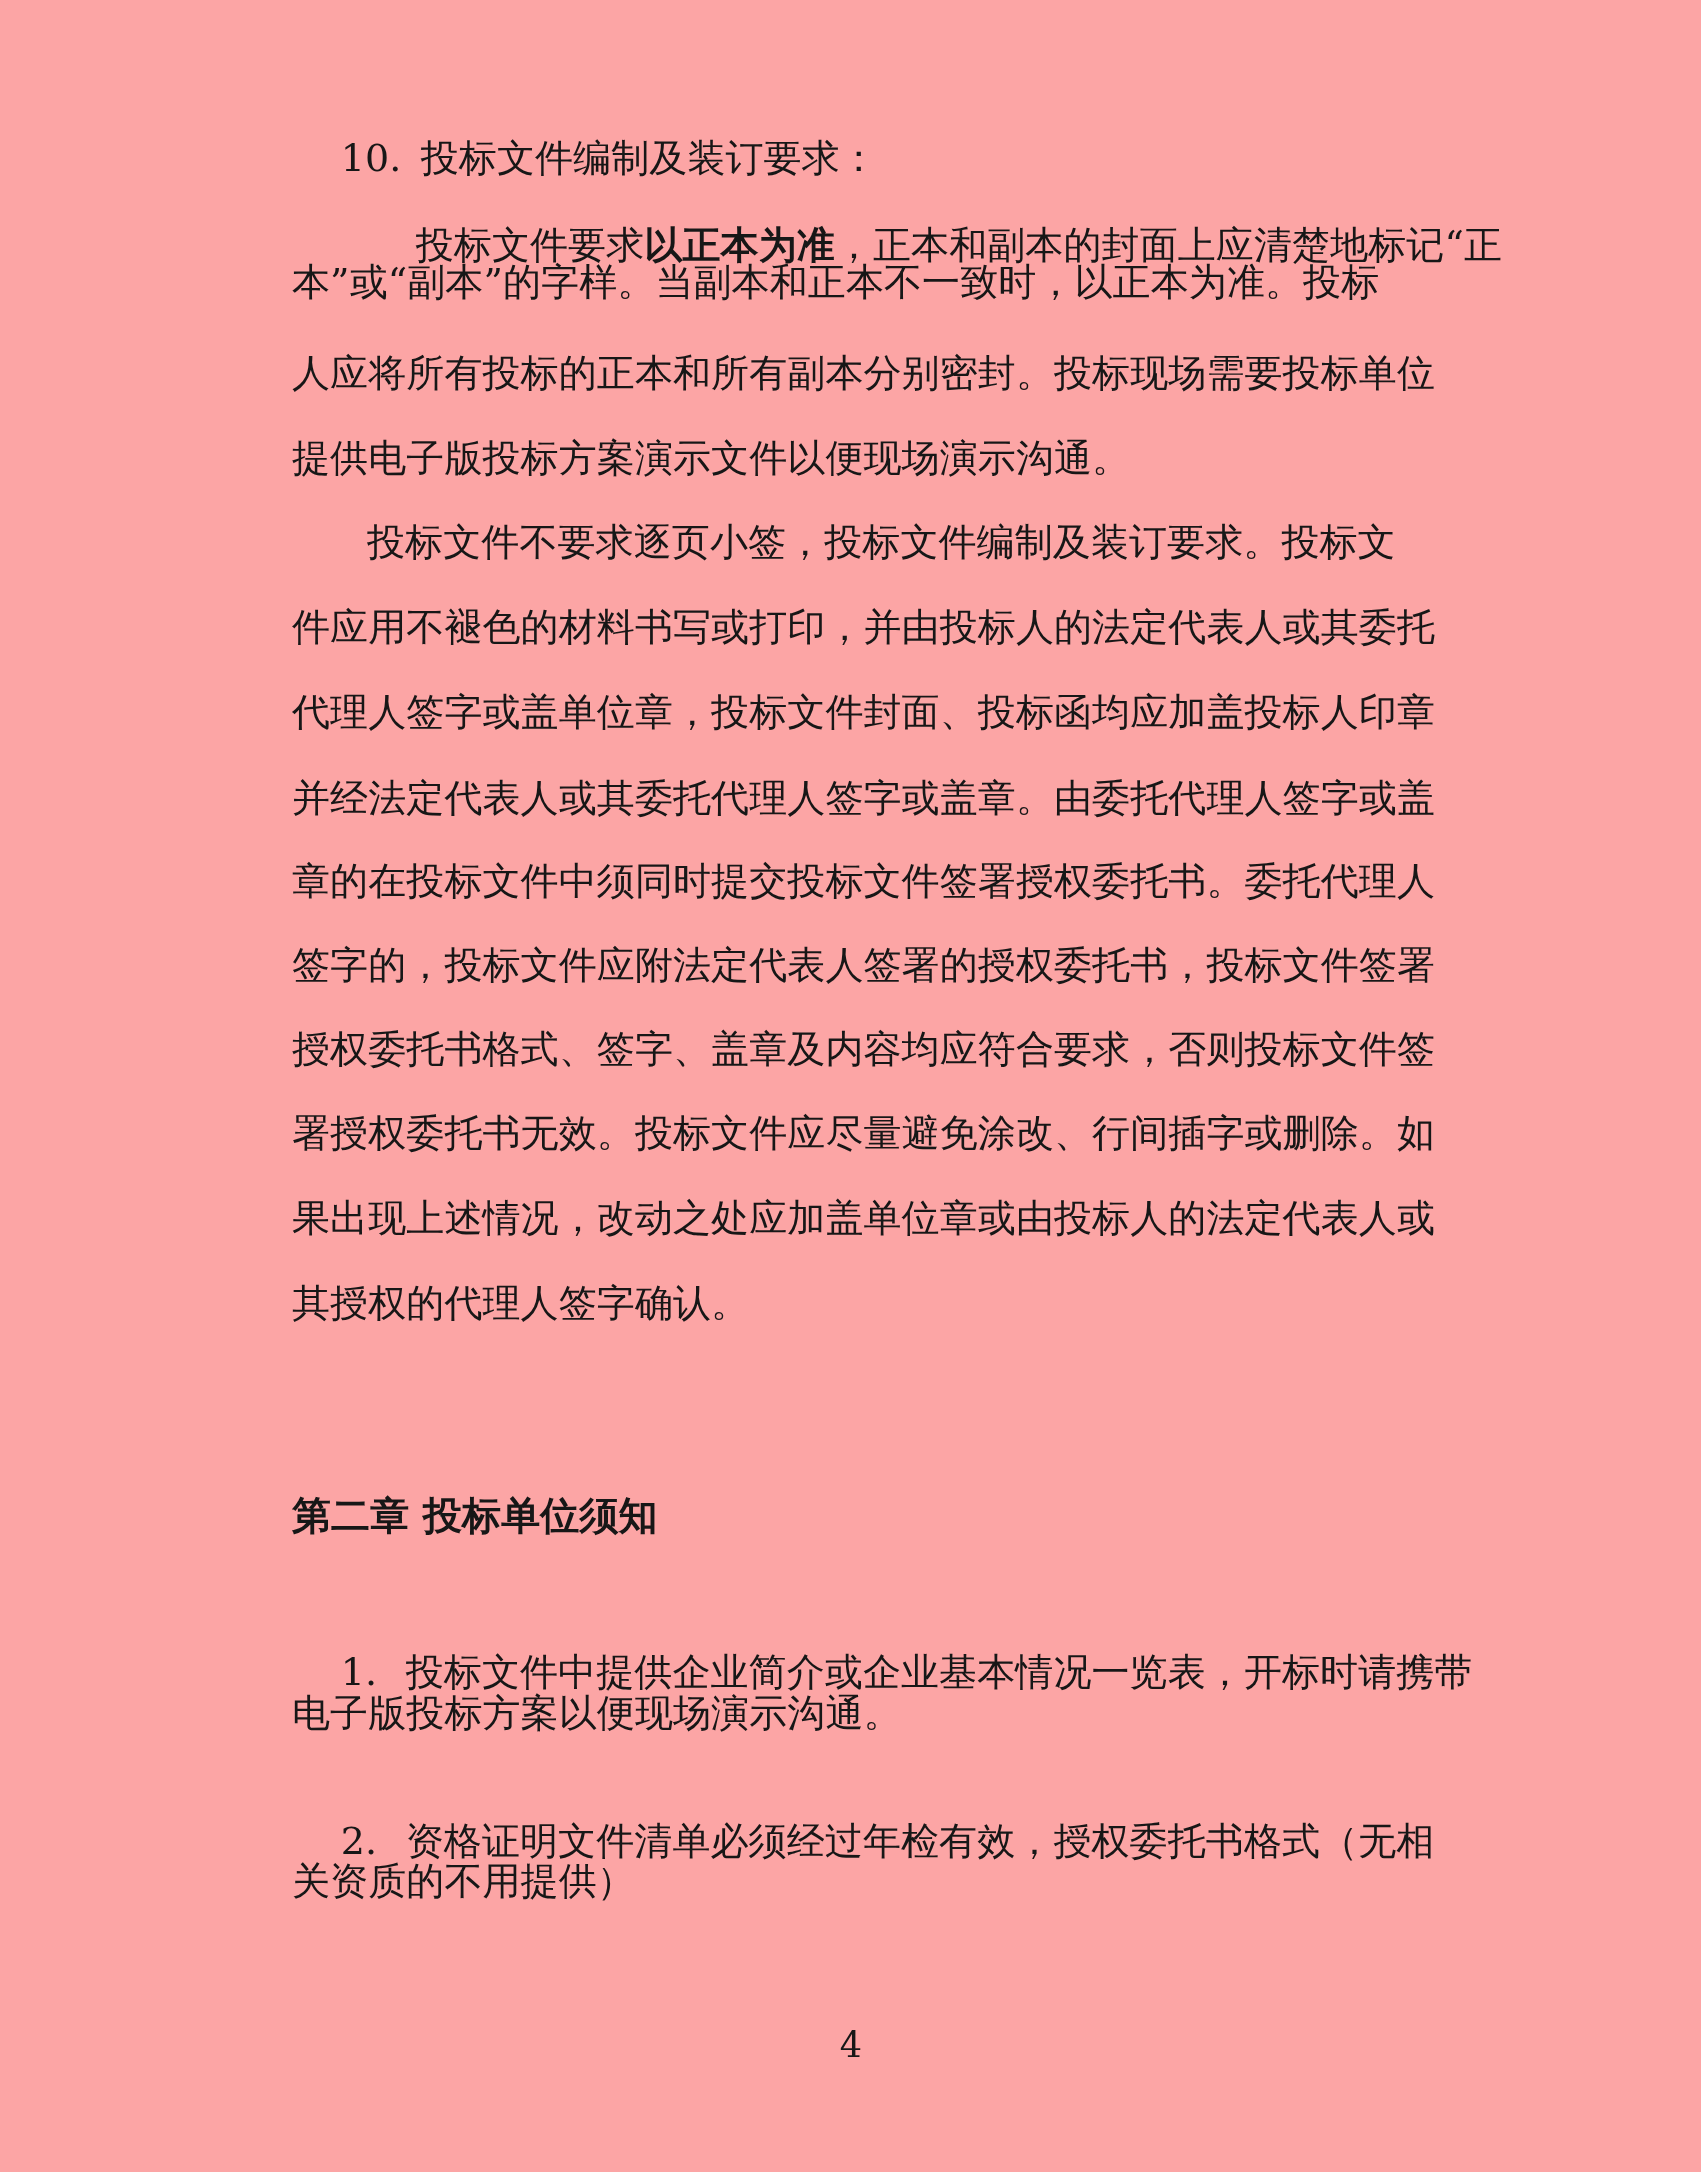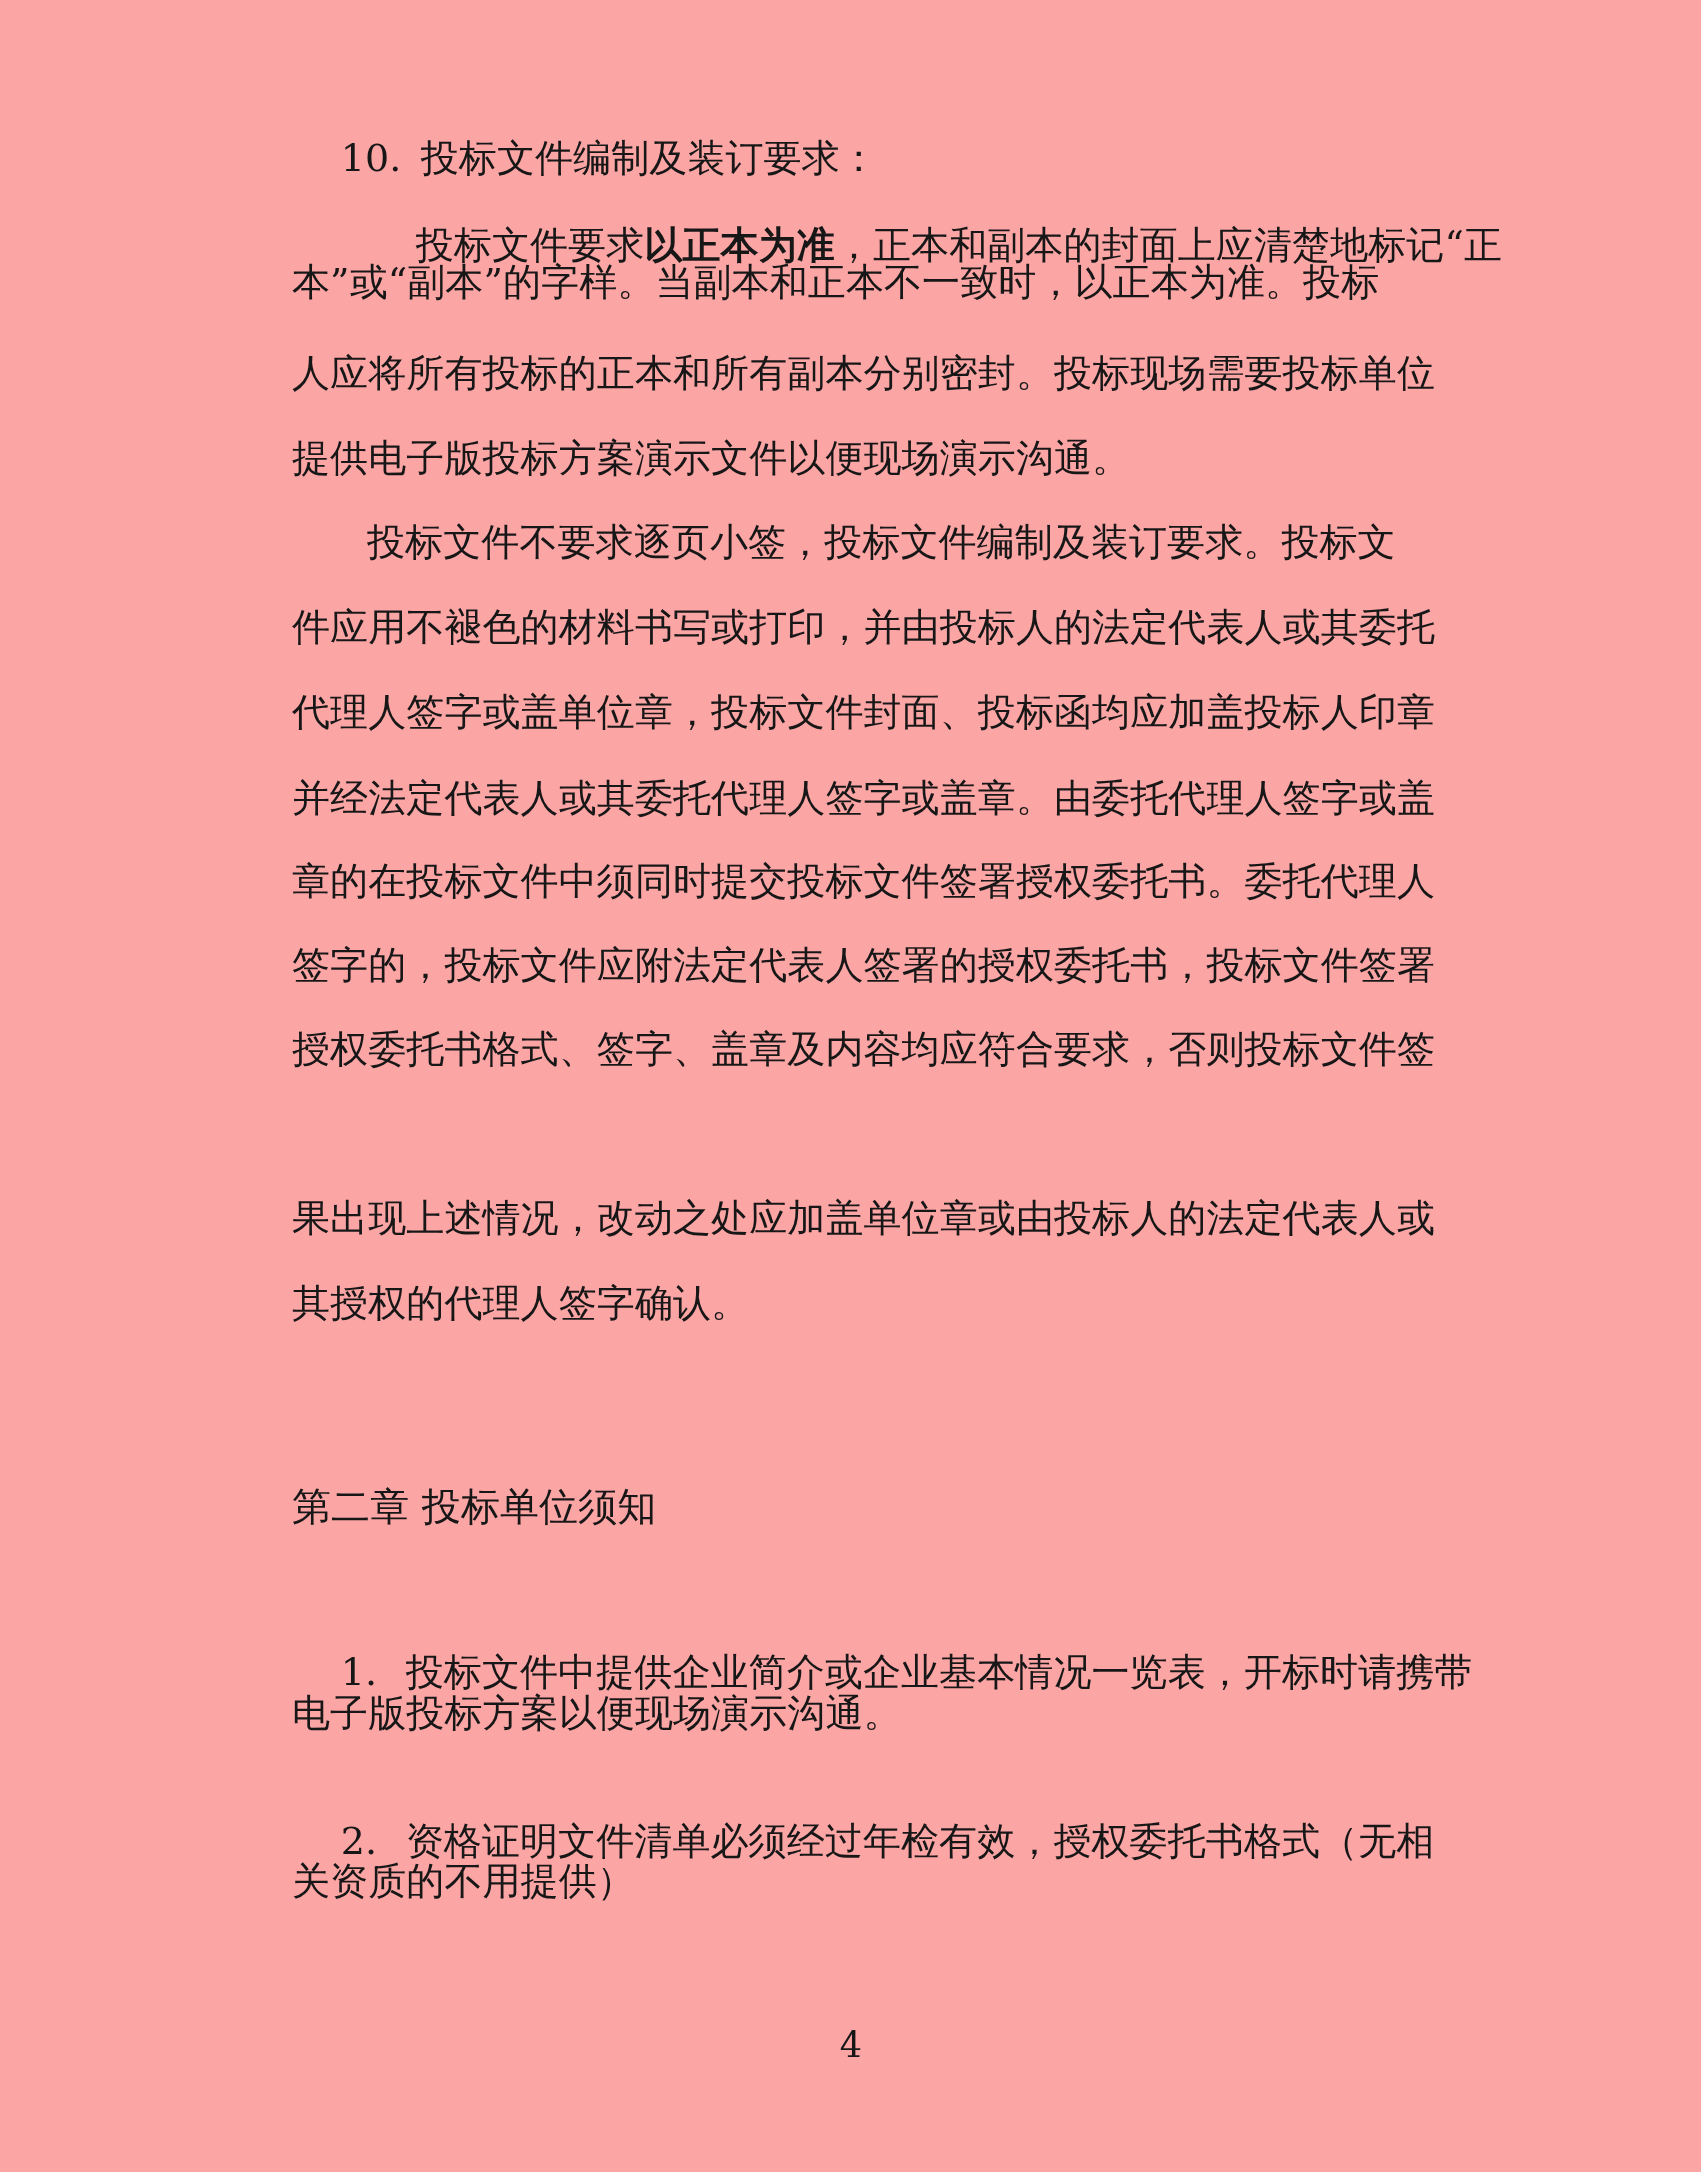--- a/index.html
+++ b/index.html
@@ -27,22 +27,23 @@
   .indent{
     left:367px;
   }
   .num{
     display:inline-block;
   }
   .num-10{ width:80px; }
   .num-item{ width:65px; }
   .bold-run{ font-weight:bold; }
   .chapter{
-    font-weight:normal;
+    font-weight:bold;
     font-size:39px;
+    margin-top:8px;
   }
   .pagenum{
     position:absolute;
     top:2025px;
     left:0;
     width:1702px;
     text-align:center;
     font-size:35px;
   }
 </style>
@@ -62,20 +63,21 @@
   <div class="line" style="top:351px">人应将所有投标的正本和所有副本分别密封。投标现场需要投标单位</div>
   <div class="line" style="top:436px">提供电子版投标方案演示文件以便现场演示沟通。</div>
 
   <div class="line indent" style="top:520px">投标文件不要求逐页小签，投标文件编制及装订要求。投标文</div>
   <div class="line" style="top:605px">件应用不褪色的材料书写或打印，并由投标人的法定代表人或其委托</div>
   <div class="line" style="top:690px">代理人签字或盖单位章，投标文件封面、投标函均应加盖投标人印章</div>
   <div class="line" style="top:776px">并经法定代表人或其委托代理人签字或盖章。由委托代理人签字或盖</div>
   <div class="line" style="top:859px">章的在投标文件中须同时提交投标文件签署授权委托书。委托代理人</div>
   <div class="line" style="top:943px">签字的，投标文件应附法定代表人签署的授权委托书，投标文件签署</div>
   <div class="line" style="top:1027px">授权委托书格式、签字、盖章及内容均应符合要求，否则投标文件签</div>
+  <div class="line" style="top:1111px">署授权委托书无效。投标文件应尽量避免涂改、行间插字或删除。如</div>
   <div class="line" style="top:1196px">果出现上述情况，改动之处应加盖单位章或由投标人的法定代表人或</div>
   <div class="line" style="top:1281px">其授权的代理人签字确认。</div>
 
   <div class="line chapter" style="top:1485px">第二章 投标单位须知</div>
 
   <div class="line" style="top:1606px">
     <span class="num num-item">1.</span><span>投标文件中提供企业简介或企业基本情况一览表，开标时请携带</span>
   </div>
   <div class="line" style="top:1691px">电子版投标方案以便现场演示沟通。</div>
 

